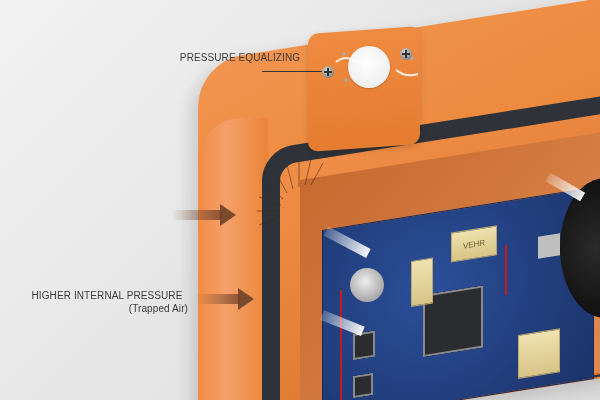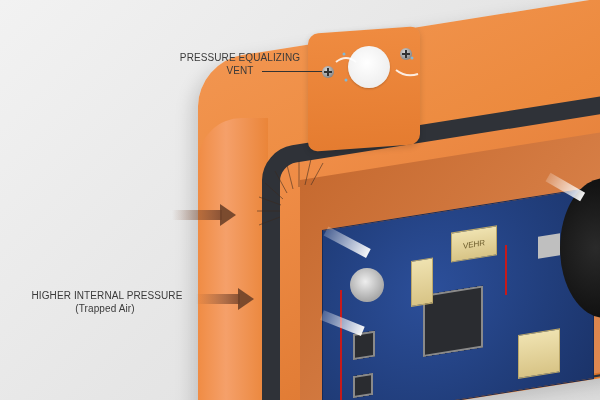--- a/index.html
+++ b/index.html
@@ -166,29 +166,28 @@
     </g>
     <g fill="#7fb8d8">
       <circle cx="20" cy="40" r="1.5"></circle>
       <circle cx="86" cy="18" r="1.5"></circle>
       <circle cx="18" cy="14" r="1.5"></circle>
     </g>
   </svg>
 
   <div class="label" style="left:170px; top:51px; width:140px;">
     <span class="sub">PRESSURE EQUALIZING</span>
-    <span class="sub">VENT</span>
   </div>
   <div class="leader" style="left:262px; top:71px; width:60px;"></div>
 
   <div class="label" style="left:18px; top:205px; width:150px;">
   </div>
   <div class="arrow-ext" style="left:172px; top:210px; width:50px;"></div>
   <div class="arrow-head" style="left:220px; top:204px;"></div>
 
   <div class="label" style="left:22px; top:289px; width:170px;">
     <span class="sub">HIGHER INTERNAL PRESSURE</span>
-    <span class="sub" style="padding-right:4px;">(Trapped Air)</span>
+    <span class="sub" style="text-align:right; padding-right:4px;">(Trapped Air)</span>
   </div>
   <div class="arrow-ext" style="left:196px; top:294px; width:44px;"></div>
   <div class="arrow-head" style="left:238px; top:288px;"></div>
 
 </div>
 
 </body></html>

